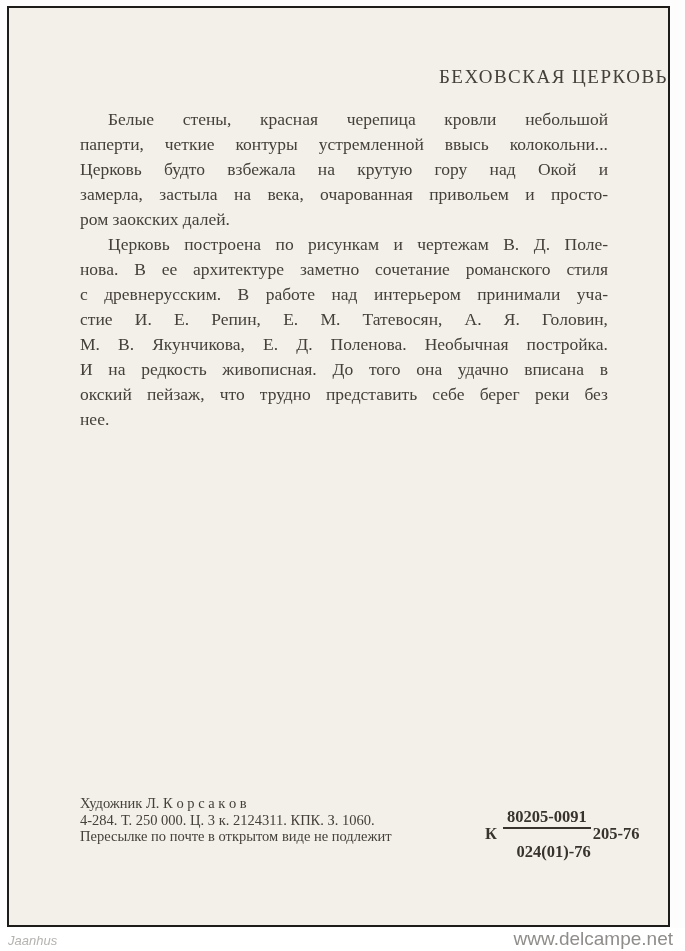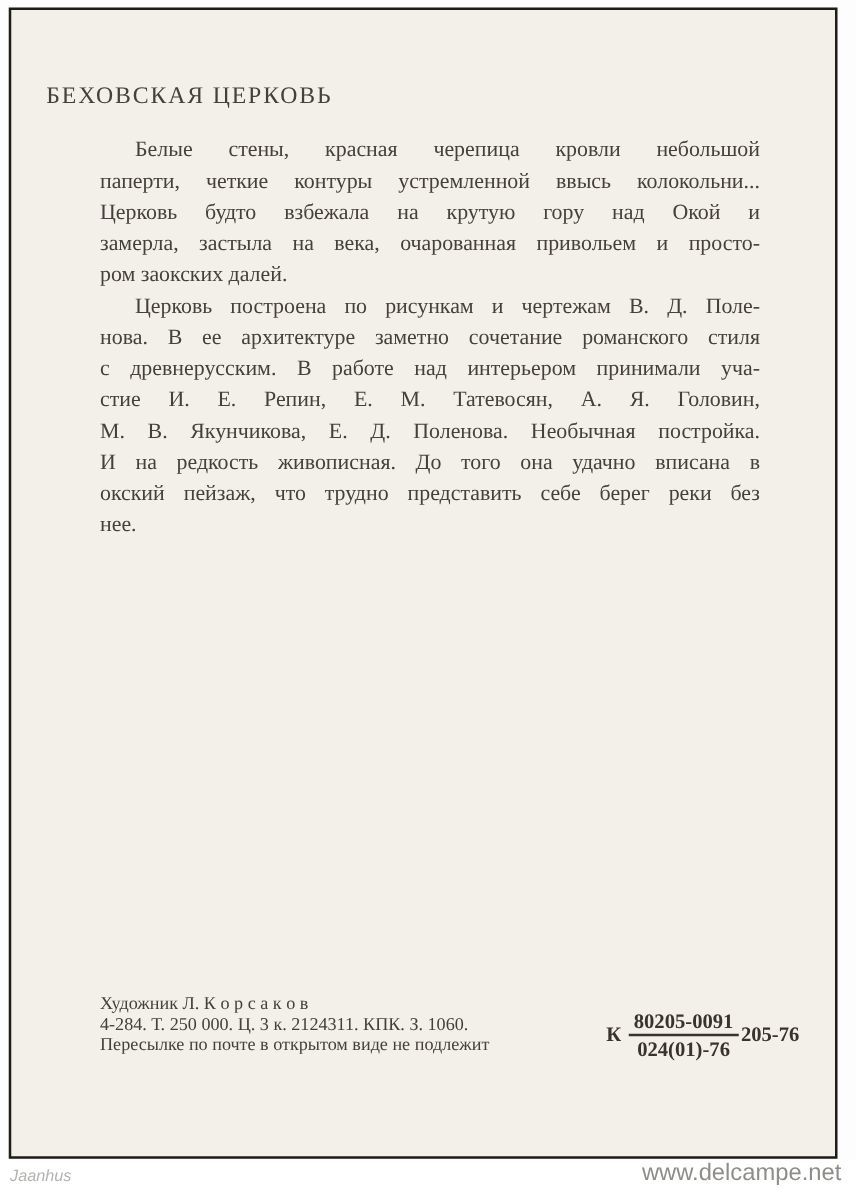--- a/index.html
+++ b/index.html
@@ -32,21 +32,21 @@
     font-weight:700;
     font-size:86px;
     letter-spacing:2px;
     color:var(--watermark);
     white-space:nowrap;
     user-select:none;
   }
 
   .title{
     margin-top:58px;
-    text-align:left;
+    text-align:right;
     font-family:"Liberation Serif",serif;
     font-weight:400;
     font-size:19px;
     letter-spacing:1.5px;
     color:var(--text);
     padding-left:28px;
   }
 
   .body-text{
     position:relative;
@@ -70,23 +70,23 @@
 
   .code{
     position:absolute;left:476px;top:799px;
     display:flex;align-items:center;
     font-weight:700;
     font-size:16.5px;
     color:var(--code-text);
     white-space:nowrap;
   }
   .code-letter{margin-right:6px;}
-  .frac{display:flex;flex-direction:column;text-align:center;line-height:19px;}
+  .frac{display:flex;flex-direction:column;text-align:center;line-height:19px;align-items:flex-end;}
   .frac .num{padding:0 4px 1px;border-bottom:2px solid var(--code-text);}
-  .frac .den{padding-top:1px;}
+  .frac .den{padding-top:13px;}
   .code-suffix{margin-left:2px;}
 
   .bottom-strip{
     position:absolute;left:0;bottom:0;width:100%;height:23px;
     background:var(--strip-bg);
   }
   .seller{
     position:absolute;left:8px;bottom:3px;
     font-family:"Liberation Sans",sans-serif;
     font-size:13px;color:var(--seller-gray);font-style:italic;

